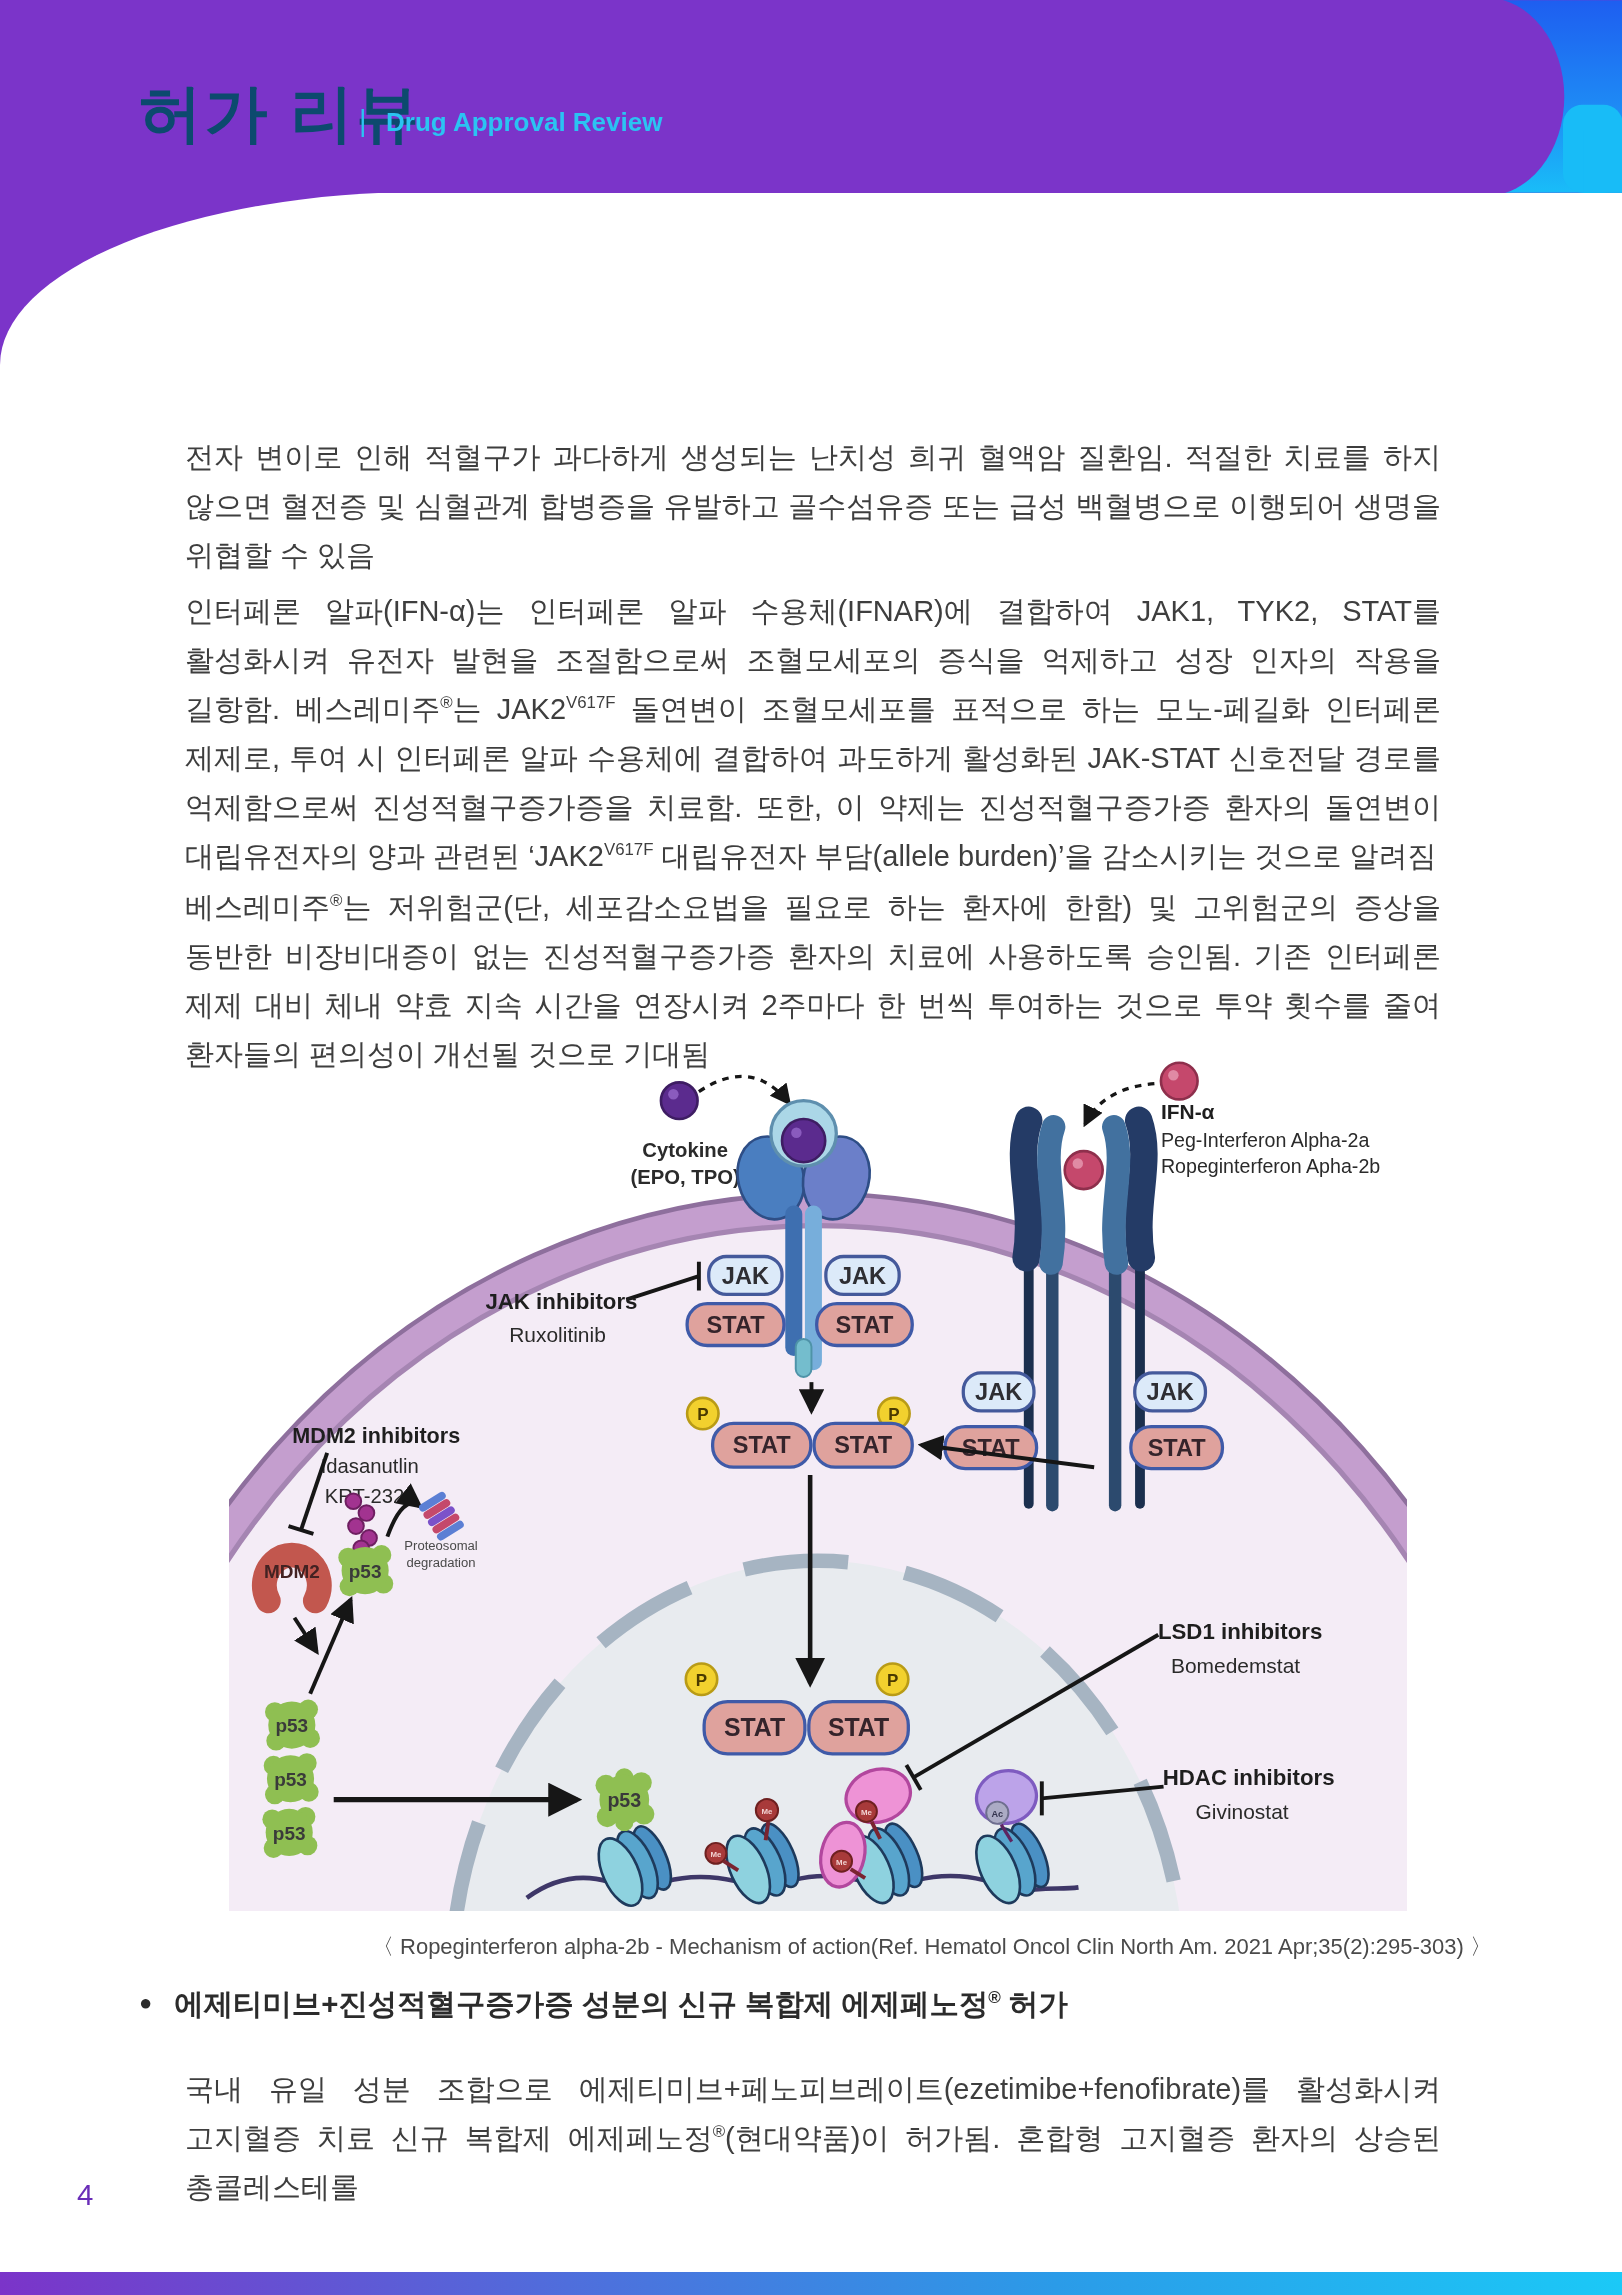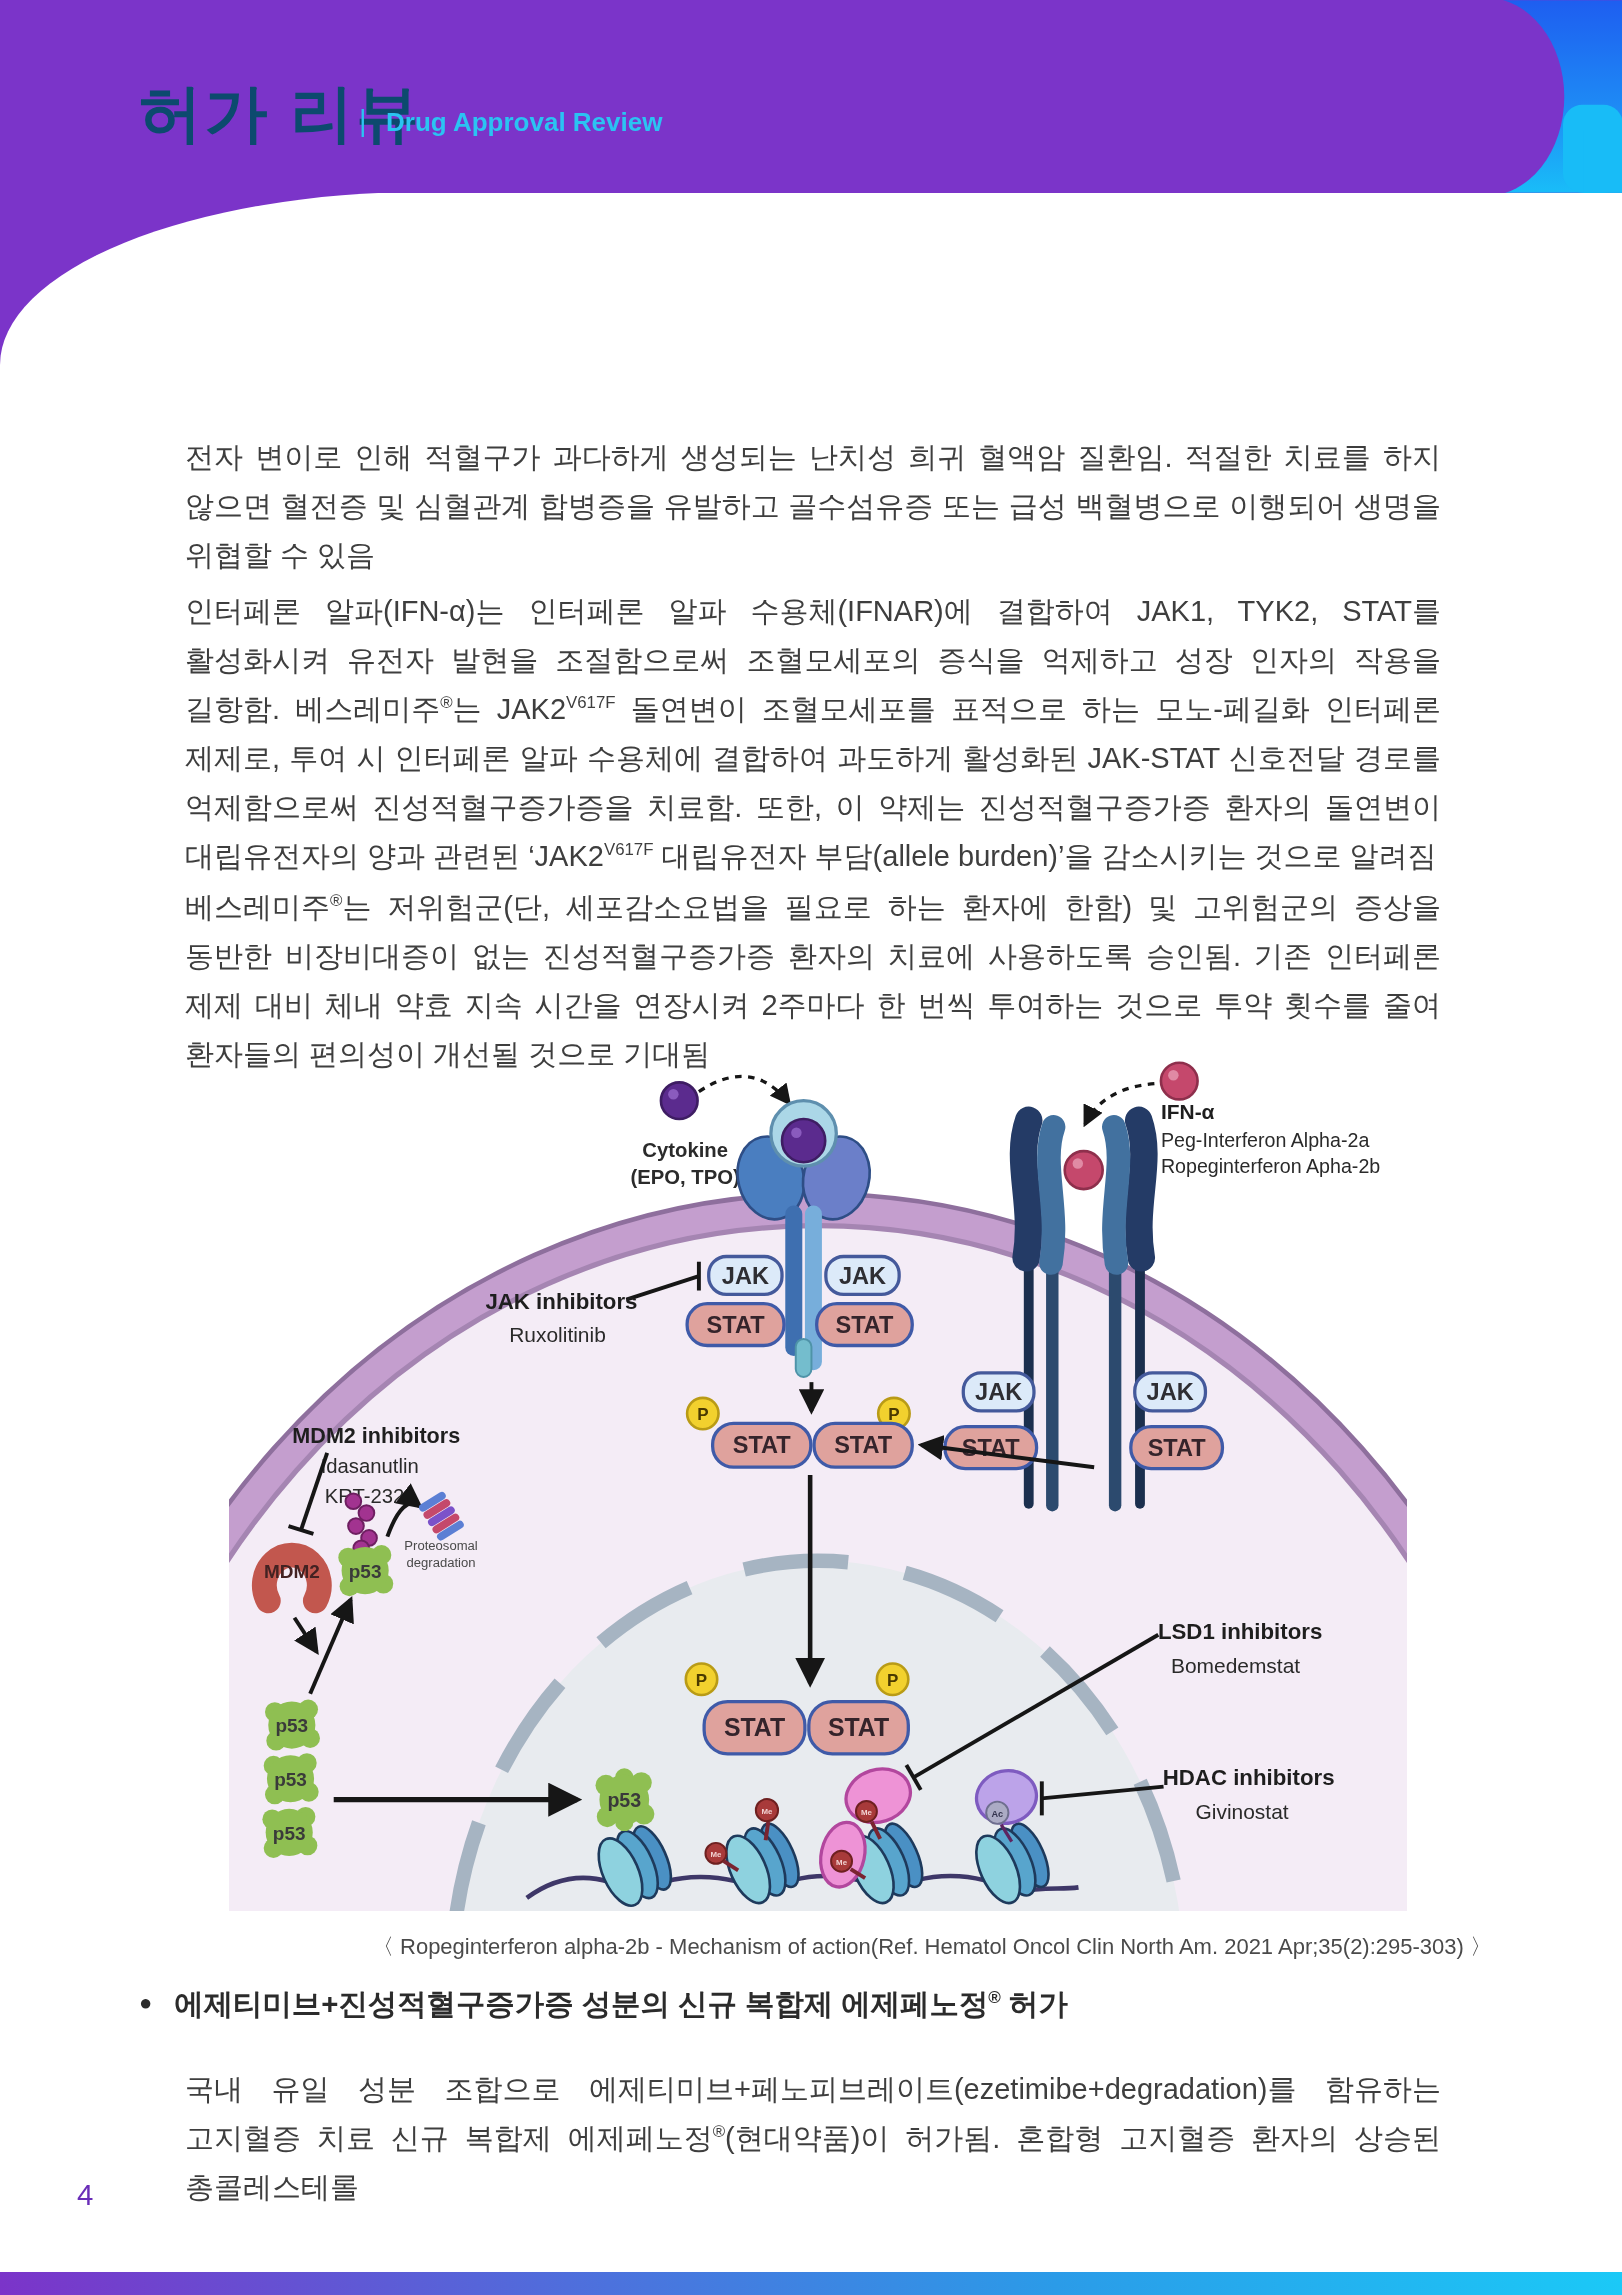--- a/index.html
+++ b/index.html
@@ -292,18 +292,18 @@
 
 <div class="caption">
   <span>〈 Ropeginterferon alpha-2b  -  Mechanism of action(Ref. Hematol Oncol Clin North Am. 2021 Apr;35(2):295-303) 〉</span>
 </div>
 
 <div class="bullet-row">
   <span class="dot">●</span><span>에제티미브+진성적혈구증가증 성분의 신규 복합제 에제페노정</span><sup>®</sup><span> 허가</span>
 </div>
 
 <p class="para" style="top:2036px;">
-  <span>국내 유일 성분 조합으로 에제티미브+페노피브레이트(ezetimibe+degradation)를 함유하는 고지혈증 치료 신규 복합제 에제페노정</span><sup>®</sup><span>(현대약품)이 허가됨. 혼합형 고지혈증 환자의 상승된 총콜레스테롤</span>
+  <span>국내 유일 성분 조합으로 에제티미브+페노피브레이트(ezetimibe+fenofibrate)를 활성화시켜 고지혈증 치료 신규 복합제 에제페노정</span><sup>®</sup><span>(현대약품)이 허가됨. 혼합형 고지혈증 환자의 상승된 총콜레스테롤</span>
 </p>
 
 <div class="page-num">4</div>
 <div class="bottom-bar"></div>
 
 
 </body></html>

